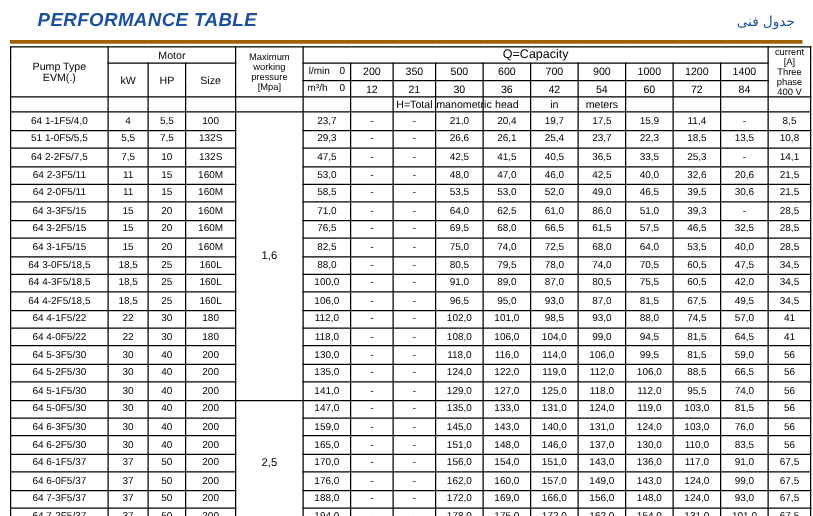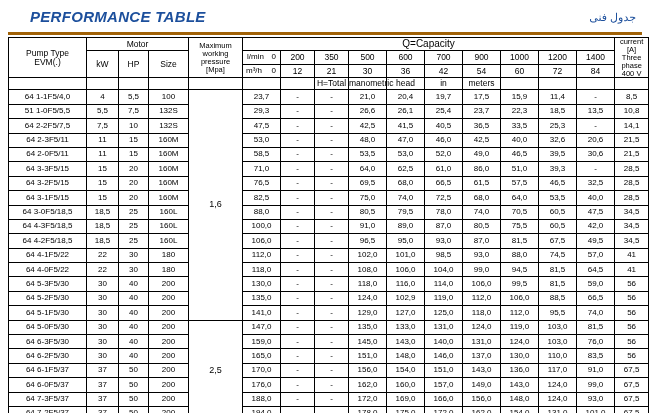--- a/index.html
+++ b/index.html
@@ -422,21 +422,21 @@
         </tr>
         <tr>
           <td class="model">64 5-2F5/30</td>
           <td>30</td>
           <td>40</td>
           <td>200</td>
           <td>135,0</td>
           <td>-</td>
           <td>-</td>
           <td>124,0</td>
-          <td>102,9</td>
+          <td>122,0</td>
           <td>119,0</td>
           <td>112,0</td>
           <td>106,0</td>
           <td>88,5</td>
           <td>66,5</td>
           <td>56</td>
         </tr>
         <tr>
           <td class="model">64 5-1F5/30</td>
           <td>30</td>

